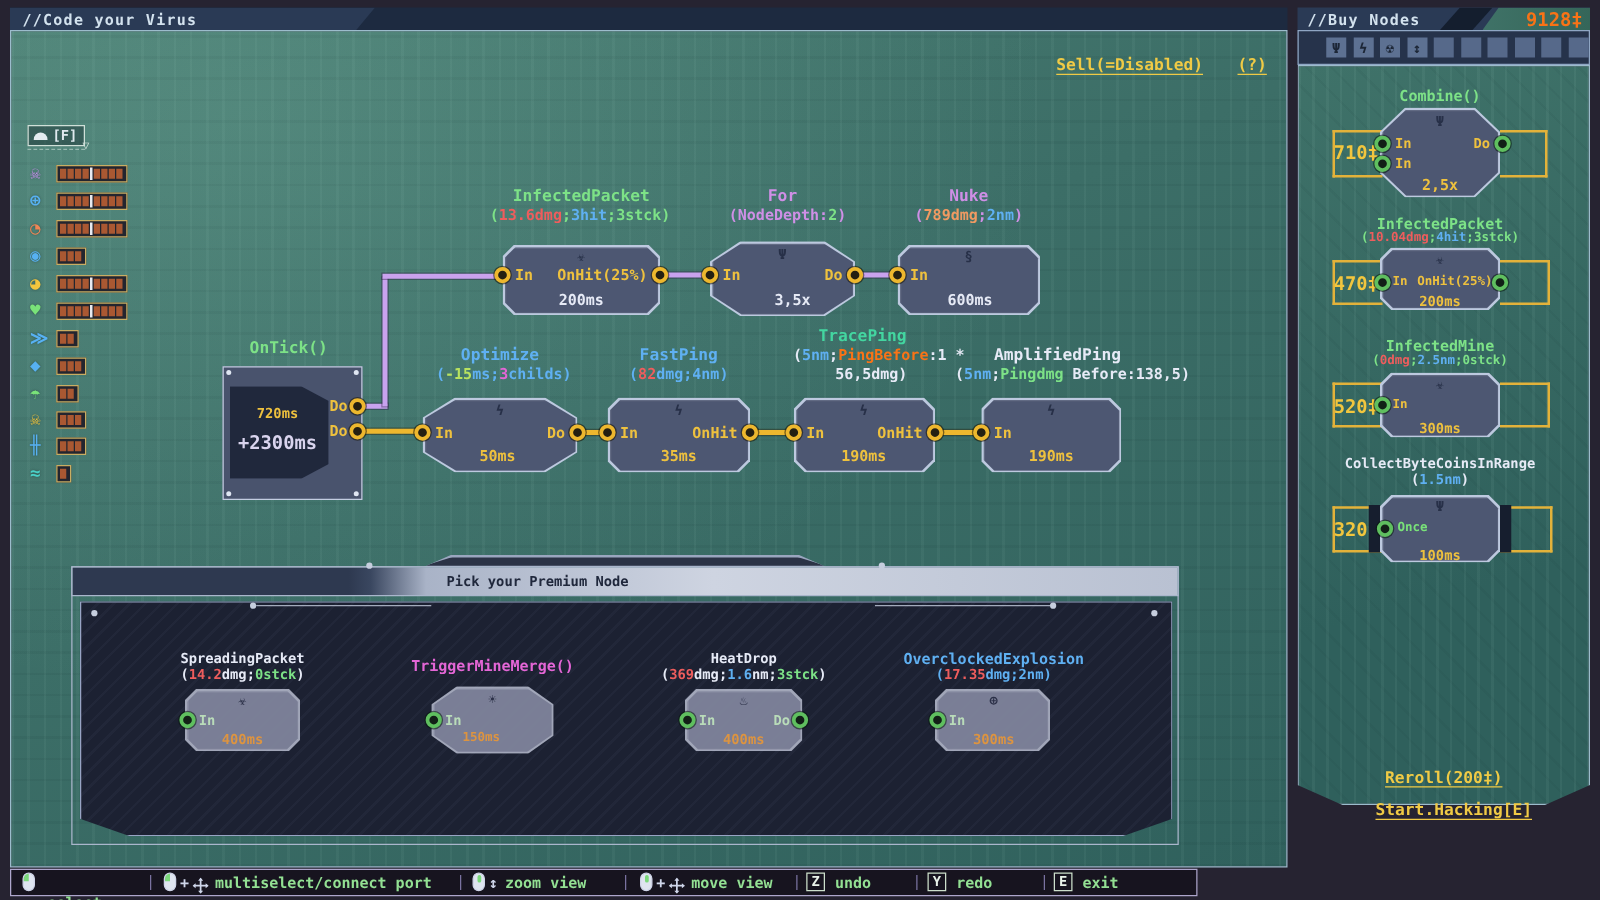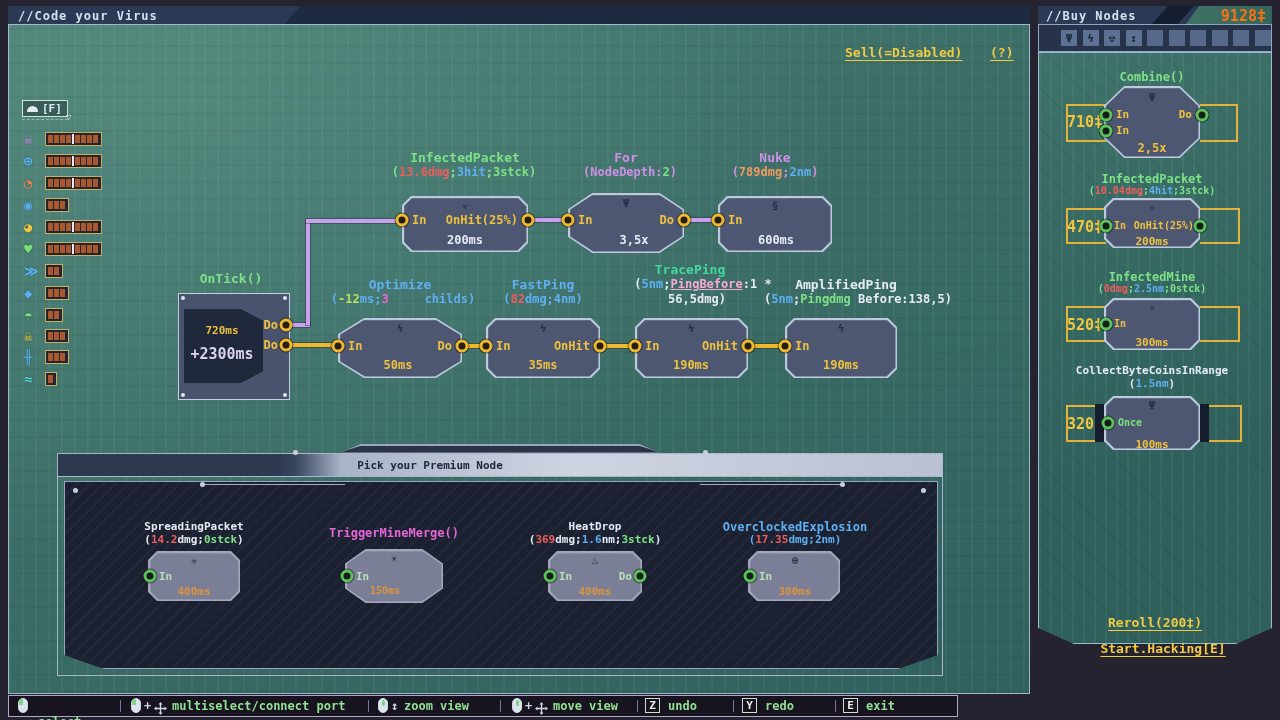--- a/index.html
+++ b/index.html
@@ -275,21 +275,21 @@
   <div class="node shape-a" style="left:718px;top:196px;width:114px;height:56px;">
     <div class="bg"></div>
       <div class="fg"></div>
   </div>
   <div class="nicon" style="left:775px;top:200px;">§</div>
   <div class="tl c-yellow" style="left:728px;top:213px;">In</div>
   <div class="t c-white" style="left:776px;top:233px;">600ms</div>
   <span class="port y" style="left:718px;top:220px;"></span>
 
   <div class="t c-blue" style="left:400px;top:277px;font-size:13px;">Optimize</div>
-  <div class="t" style="left:403px;top:292px;"><span style="color: rgb(95, 176, 242);">(</span><span style="color: rgb(185, 226, 95);">-12</span><span style="color: rgb(95, 176, 242);">ms;</span><span style="color: rgb(228, 102, 214);">3</span><span style="color: rgb(95, 176, 242); padding-left: 36px;">childs</span><span style="color: rgb(95, 176, 242);">)</span></div>
+  <div class="t" style="left:403px;top:292px;"><span style="color: rgb(95, 176, 242);">(</span><span style="color: rgb(185, 226, 95);">-15</span><span style="color: rgb(95, 176, 242);">ms;</span><span style="color: rgb(228, 102, 214);">3</span><span style="color: rgb(95, 176, 242);">childs</span><span style="color: rgb(95, 176, 242);">)</span></div>
   <div class="node shape-b" style="left:338px;top:318px;width:124px;height:60px;">
     <div class="bg"></div>
       <div class="fg"></div>
   </div>
   <div class="nicon" style="left:400px;top:323px;">ϟ</div>
   <div class="tl c-yellow" style="left:348px;top:339px;">In</div>
   <div class="tr c-yellow" style="left:452px;top:339px;">Do</div>
   <div class="t c-yellow" style="left:398px;top:358px;">50ms</div>
   <span class="port y" style="left:338px;top:346px;"></span>
   <span class="port y" style="left:462px;top:346px;"></span>
@@ -301,21 +301,21 @@
       <div class="fg"></div>
   </div>
   <div class="nicon" style="left:543px;top:323px;">ϟ</div>
   <div class="tl c-yellow" style="left:496px;top:339px;">In</div>
   <div class="tr c-yellow" style="left:590px;top:339px;">OnHit</div>
   <div class="t c-yellow" style="left:543px;top:358px;">35ms</div>
   <span class="port y" style="left:486px;top:346px;"></span>
   <span class="port y" style="left:600px;top:346px;"></span>
 
   <div class="t c-teal" style="left:690px;top:262px;font-size:13px;">TracePing</div>
-  <div class="t" style="left:703px;top:277px;"><span style="color: rgb(230, 234, 246);">(</span><span style="color: rgb(95, 176, 242);">5nm</span><span style="color: rgb(230, 234, 246);">;</span><span style="color: #f9a8d4; text-decoration: underline;">PingBefore</span><span style="color: rgb(230, 234, 246);">:1 *</span></div>
+  <div class="t" style="left:703px;top:277px;"><span style="color: rgb(230, 234, 246);">(</span><span style="color: rgb(95, 176, 242);">5nm</span><span style="color: rgb(230, 234, 246);">;</span><span style="color: #f97316;">PingBefore</span><span style="color: rgb(230, 234, 246);">:1 *</span></div>
   <div class="t" style="left:697px;top:292px;"><span style="color: rgb(230, 234, 246);">56,5dmg)</span></div>
   <div class="node shape-a" style="left:635px;top:318px;width:113px;height:60px;">
     <div class="bg"></div>
       <div class="fg"></div>
   </div>
   <div class="nicon" style="left:691px;top:323px;">ϟ</div>
   <div class="tl c-yellow" style="left:645px;top:339px;">In</div>
   <div class="tr c-yellow" style="left:738px;top:339px;">OnHit</div>
   <div class="t c-yellow" style="left:691px;top:358px;">190ms</div>
   <span class="port y" style="left:635px;top:346px;"></span>

